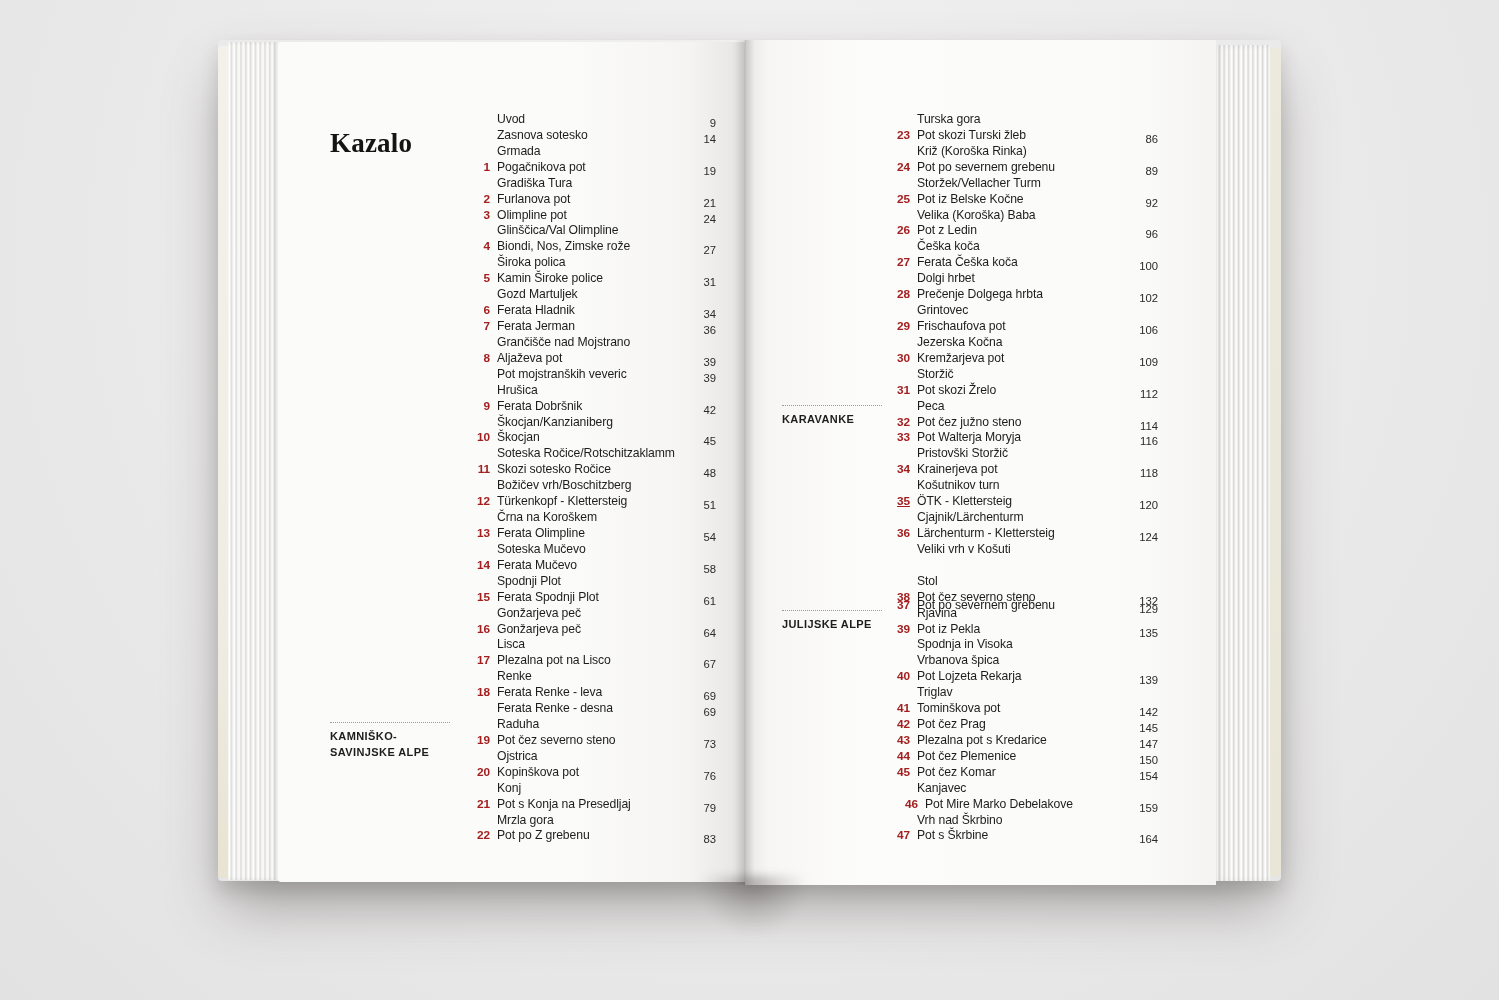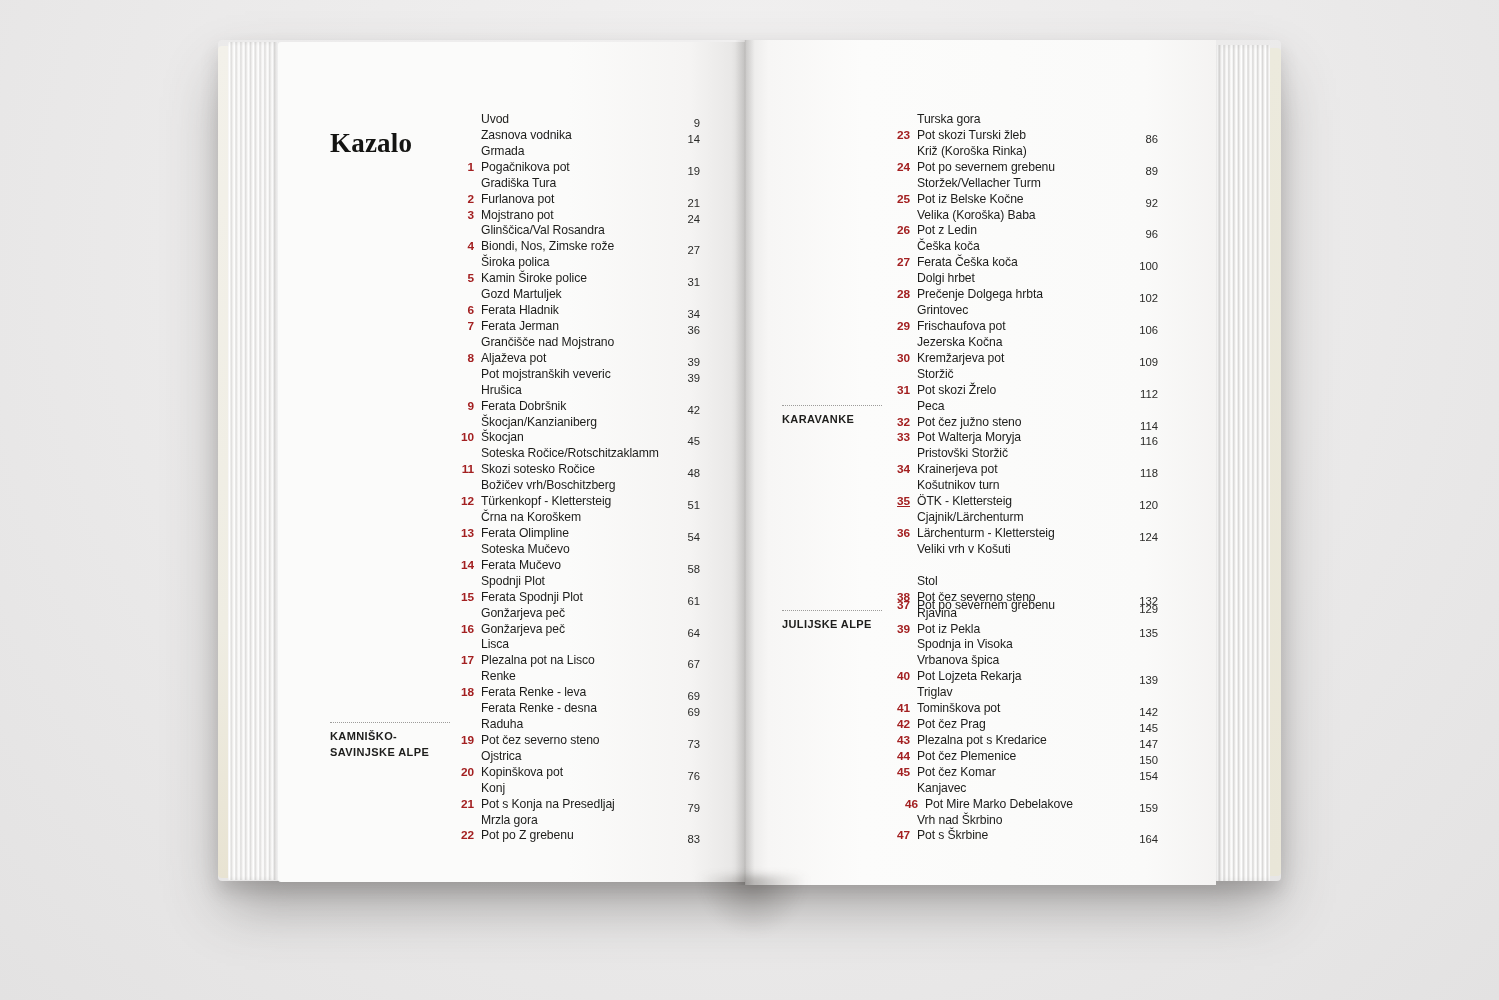--- a/index.html
+++ b/index.html
@@ -32,21 +32,21 @@
   .gutter{position:absolute;left:517px;top:0;width:20px;height:845px;
     background:linear-gradient(to right,rgba(0,0,0,0) 0%,rgba(40,35,30,0.10) 46%,rgba(40,35,30,0.16) 50%,rgba(40,35,30,0.08) 56%,rgba(0,0,0,0) 100%);}
   .gutter-fold{position:absolute;left:480px;top:836px;width:110px;height:60px;
     background:radial-gradient(ellipse at 50% 0%,rgba(50,46,42,0.35) 0%,rgba(50,46,42,0.12) 40%,rgba(0,0,0,0) 70%);
     filter:blur(4px);}
 
   .kazalo-title{position:absolute;left:330px;top:110px;
     font-family:"Liberation Serif", serif;font-weight:bold;font-size:27px;color:#141412;letter-spacing:0.2px;}
 
   .toc-list{position:absolute;display:block;}
-  .toc-list.left{left:456px;top:112px;width:244px;}
+  .toc-list.left{left:472px;top:112px;width:244px;}
   .toc-list.right{left:892px;top:112px;width:266px;}
   .toc-row{display:flex;align-items:baseline;height:15.93px;line-height:15.93px;
     font-size:12.2px;color:#1d1d1b;letter-spacing:-0.1px;}
   .toc-num{flex:0 0 18px;text-align:right;margin-right:7px;font-weight:bold;font-size:11.8px;}
   .toc-title{flex:1 1 auto;white-space:nowrap;}
   .toc-row.header .toc-title{font-weight:normal;}
   .toc-page{flex:0 0 34px;text-align:right;font-size:11.3px;color:#2b2b29;
     transform:translateY(4px);letter-spacing:0;}
 
   .margin-label{position:absolute;border-top:1px dotted #9d9c9a;padding-top:5px;
@@ -83,21 +83,21 @@
 </div>
 
 <div class="toc-list left">
     <div class="toc-row">
       <span class="toc-num" style="color: rgb(163, 32, 33);"></span>
       <span class="toc-title">Uvod</span>
       <span class="toc-page">9</span>
     </div>
     <div class="toc-row">
       <span class="toc-num" style="color: rgb(163, 32, 33);"></span>
-      <span class="toc-title">Zasnova vodnika</span>
+      <span class="toc-title">Zasnova sotesko</span>
       <span class="toc-page">14</span>
     </div>
     <div class="toc-row header">
       <span class="toc-num" style="color: rgb(163, 32, 33);"></span>
       <span class="toc-title">Grmada</span>
       <span class="toc-page"></span>
     </div>
     <div class="toc-row">
       <span class="toc-num" style="color: rgb(163, 32, 33);">1</span>
       <span class="toc-title">Pogačnikova pot</span>
@@ -108,26 +108,26 @@
       <span class="toc-title">Gradiška Tura</span>
       <span class="toc-page"></span>
     </div>
     <div class="toc-row">
       <span class="toc-num" style="color: rgb(163, 32, 33);">2</span>
       <span class="toc-title">Furlanova pot</span>
       <span class="toc-page">21</span>
     </div>
     <div class="toc-row">
       <span class="toc-num" style="color: rgb(163, 32, 33);">3</span>
-      <span class="toc-title">Mojstrano pot</span>
+      <span class="toc-title">Olimpline pot</span>
       <span class="toc-page">24</span>
     </div>
     <div class="toc-row header">
       <span class="toc-num" style="color: rgb(163, 32, 33);"></span>
-      <span class="toc-title">Glinščica/Val Rosandra</span>
+      <span class="toc-title">Glinščica/Val Olimpline</span>
       <span class="toc-page"></span>
     </div>
     <div class="toc-row">
       <span class="toc-num" style="color: rgb(163, 32, 33);">4</span>
       <span class="toc-title">Biondi, Nos, Zimske rože</span>
       <span class="toc-page">27</span>
     </div>
     <div class="toc-row header">
       <span class="toc-num" style="color: rgb(163, 32, 33);"></span>
       <span class="toc-title">Široka polica</span>

